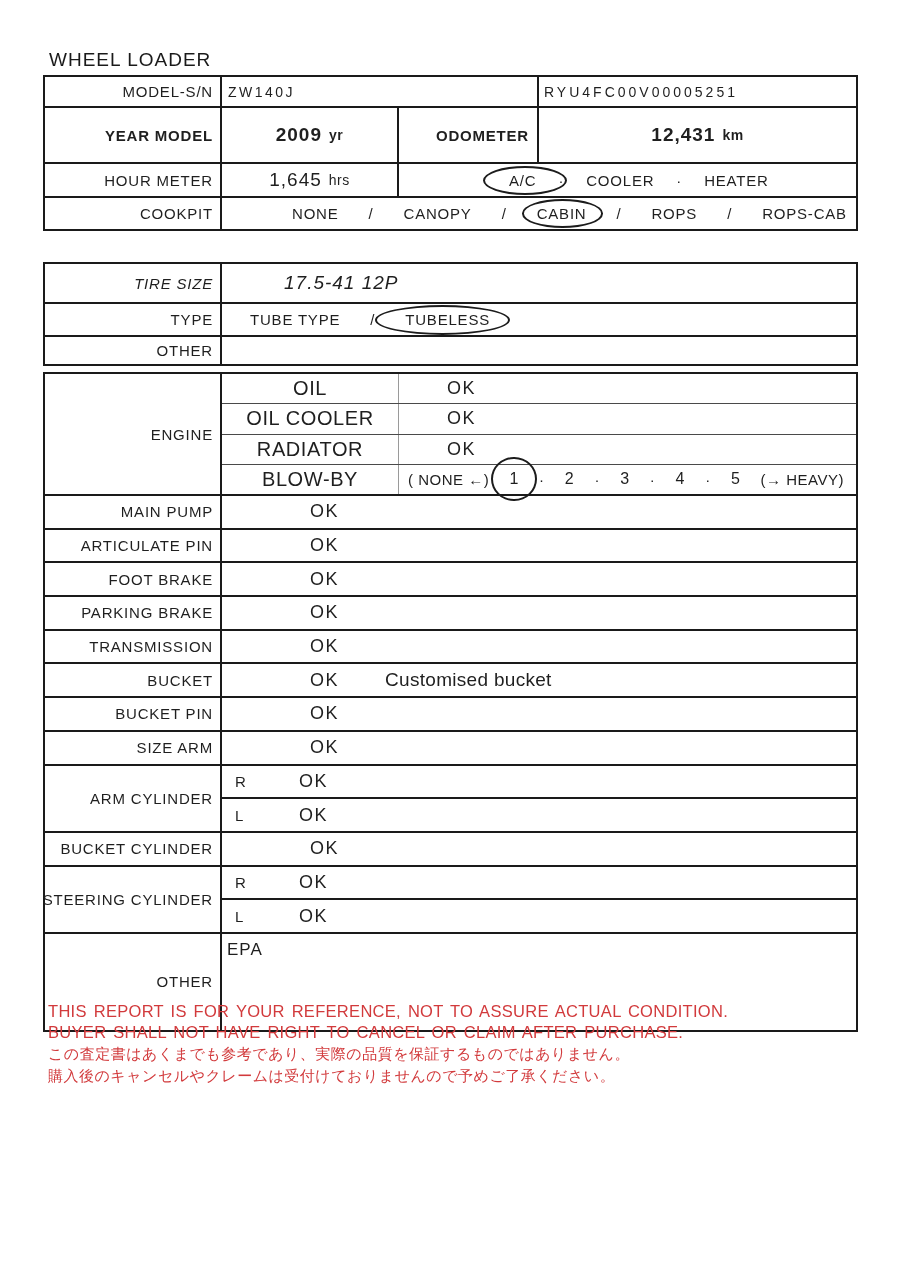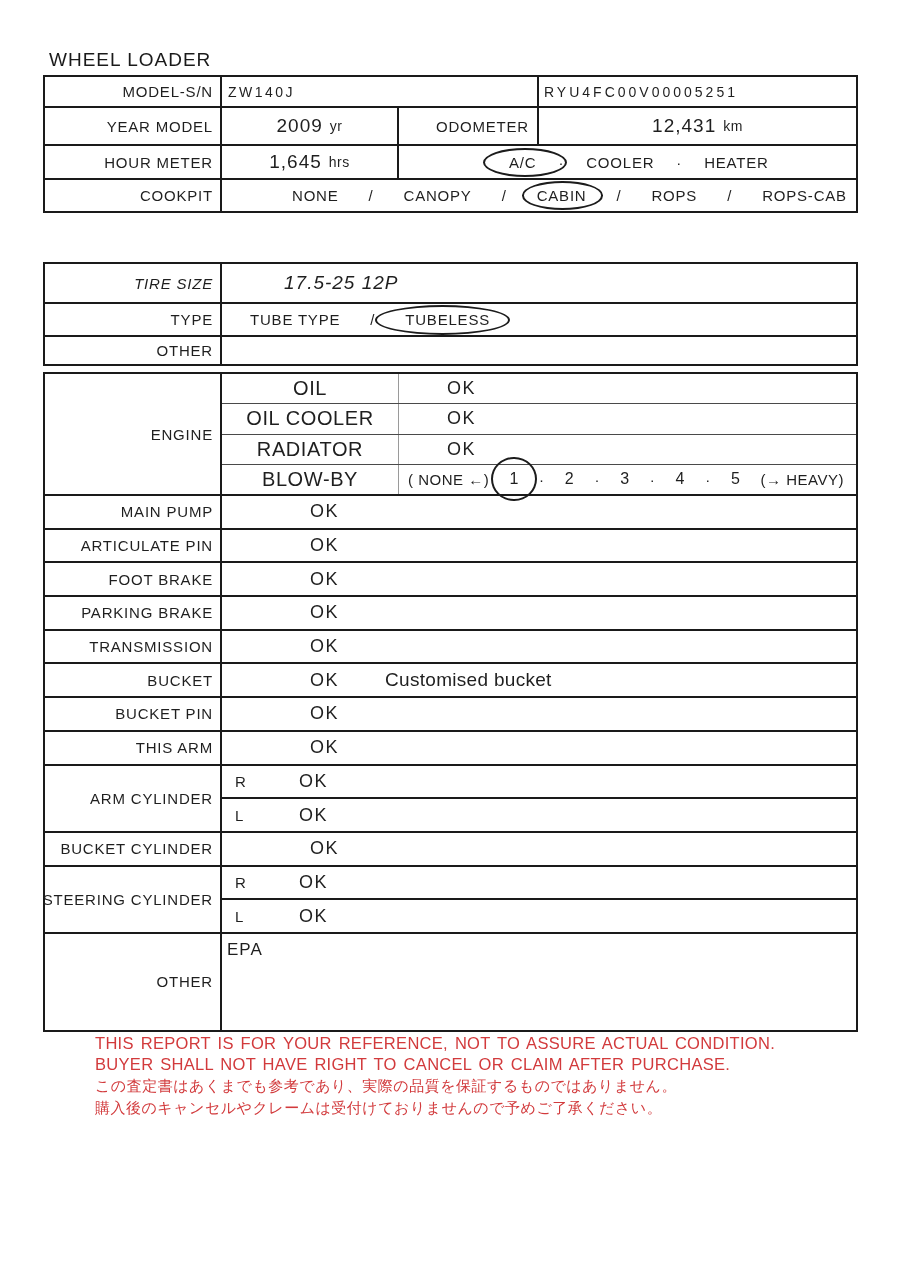--- a/index.html
+++ b/index.html
@@ -21,21 +21,21 @@
   .row.last{border-bottom:none;}
   .cell{box-sizing:border-box;display:flex;align-items:center;min-width:0;}
   .lbl{
     width:177px;flex:0 0 177px;justify-content:flex-end;padding-right:7px;
     border-right:2px solid #1a1a1a;font-size:15px;letter-spacing:.8px;white-space:nowrap;
   }
   .fill{flex:1 1 auto;}
 
   
   .t1{top:75px;}
-  .t1 .r1{height:31px;} .t1 .r2{height:38px;} .t1 .r3{height:34px;} .t1 .r4{height:31px;}
+  .t1 .r1{height:31px;} .t1 .r2{height:56px;font-weight:bold;} .t1 .r3{height:34px;} .t1 .r4{height:31px;}
   .big{font-size:14px;letter-spacing:2.5px;white-space:nowrap;}
   .cell-model{width:317px;flex:0 0 317px;border-right:2px solid #1a1a1a;padding-left:6px;}
   .cell-serial{padding-left:5px;}
   .cell-serial .big{letter-spacing:3px;}
   .cell-midval{width:177px;flex:0 0 177px;border-right:2px solid #1a1a1a;justify-content:center;}
   .cell-odolbl{width:140px;flex:0 0 140px;border-right:2px solid #1a1a1a;justify-content:flex-end;padding-right:8px;font-size:15px;letter-spacing:.8px;}
   .num{font-size:19px;letter-spacing:1px;}
   .unit{font-size:14px;margin-left:7px;letter-spacing:.5px;}
 
   
@@ -79,21 +79,21 @@
   .cylrow{flex:1 1 0;display:flex;align-items:center;box-sizing:border-box;min-width:0;}
   .cylrow.first{border-bottom:2px solid #1a1a1a;}
   .rl{width:77px;flex:0 0 77px;padding-left:13px;font-size:15px;box-sizing:border-box;}
   .bb{justify-content:space-between;padding:0 12px 0 9px;font-size:15px;letter-spacing:.5px;white-space:nowrap;}
   .bbnum{font-size:16px;}
   .other-row{height:96px;}
   .otherval{align-items:flex-start;padding:6px 0 0 5px;}
   .epa{font-size:17px;letter-spacing:1px;}
 
   
-  .disclaimer{position:absolute;left:48px;top:1033px;color:#d23a3c;margin-left:47px;}
+  .disclaimer{position:absolute;left:48px;top:1001px;color:#d23a3c;}
   .disclaimer .en{font-size:16.5px;line-height:21px;letter-spacing:.3px;word-spacing:2px;white-space:nowrap;}
   .disclaimer .jp{font-size:15px;line-height:21.5px;letter-spacing:.5px;white-space:nowrap;}
 </style>
 </head>
 <body>
 
 <div class="page">
 
   <div class="doc-title">WHEEL LOADER</div>
 
@@ -145,21 +145,21 @@
         <span>ROPS</span>
         <span class="sep">/</span>
         <span>ROPS-CAB</span>
       </div>
     </div>
   </div>
 
   <div class="tbl t2">
     <div class="row r1">
       <div class="cell lbl">TIRE SIZE</div>
-      <div class="cell fill tire-size">17.5-25 12P</div>
+      <div class="cell fill tire-size">17.5-41 12P</div>
     </div>
     <div class="row r2">
       <div class="cell lbl">TYPE</div>
       <div class="cell fill opts opts-type">
         <span>TUBE TYPE</span>
         <span class="sep">/</span>
         <span class="circ"><i class="ell ell-tubeless"></i><span>TUBELESS</span></span>
       </div>
     </div>
     <div class="row r3 last">
@@ -247,21 +247,21 @@
         <span class="note">Customised bucket</span>
       </div>
     </div>
     <div class="row std">
       <div class="cell lbl">BUCKET PIN</div>
       <div class="cell fill stdval">
           <span class="ok">OK</span>
         </div>
     </div>
     <div class="row std">
-      <div class="cell lbl">THIS ARM</div>
+      <div class="cell lbl">SIZE ARM</div>
       <div class="cell fill stdval">
           <span class="ok">OK</span>
         </div>
     </div>
 
     <div class="grp grp-cyl">
       <div class="cell lbl">ARM CYLINDER</div>
       <div class="grpcol">
         <div class="cylrow first">
           <span class="rl">R</span>

